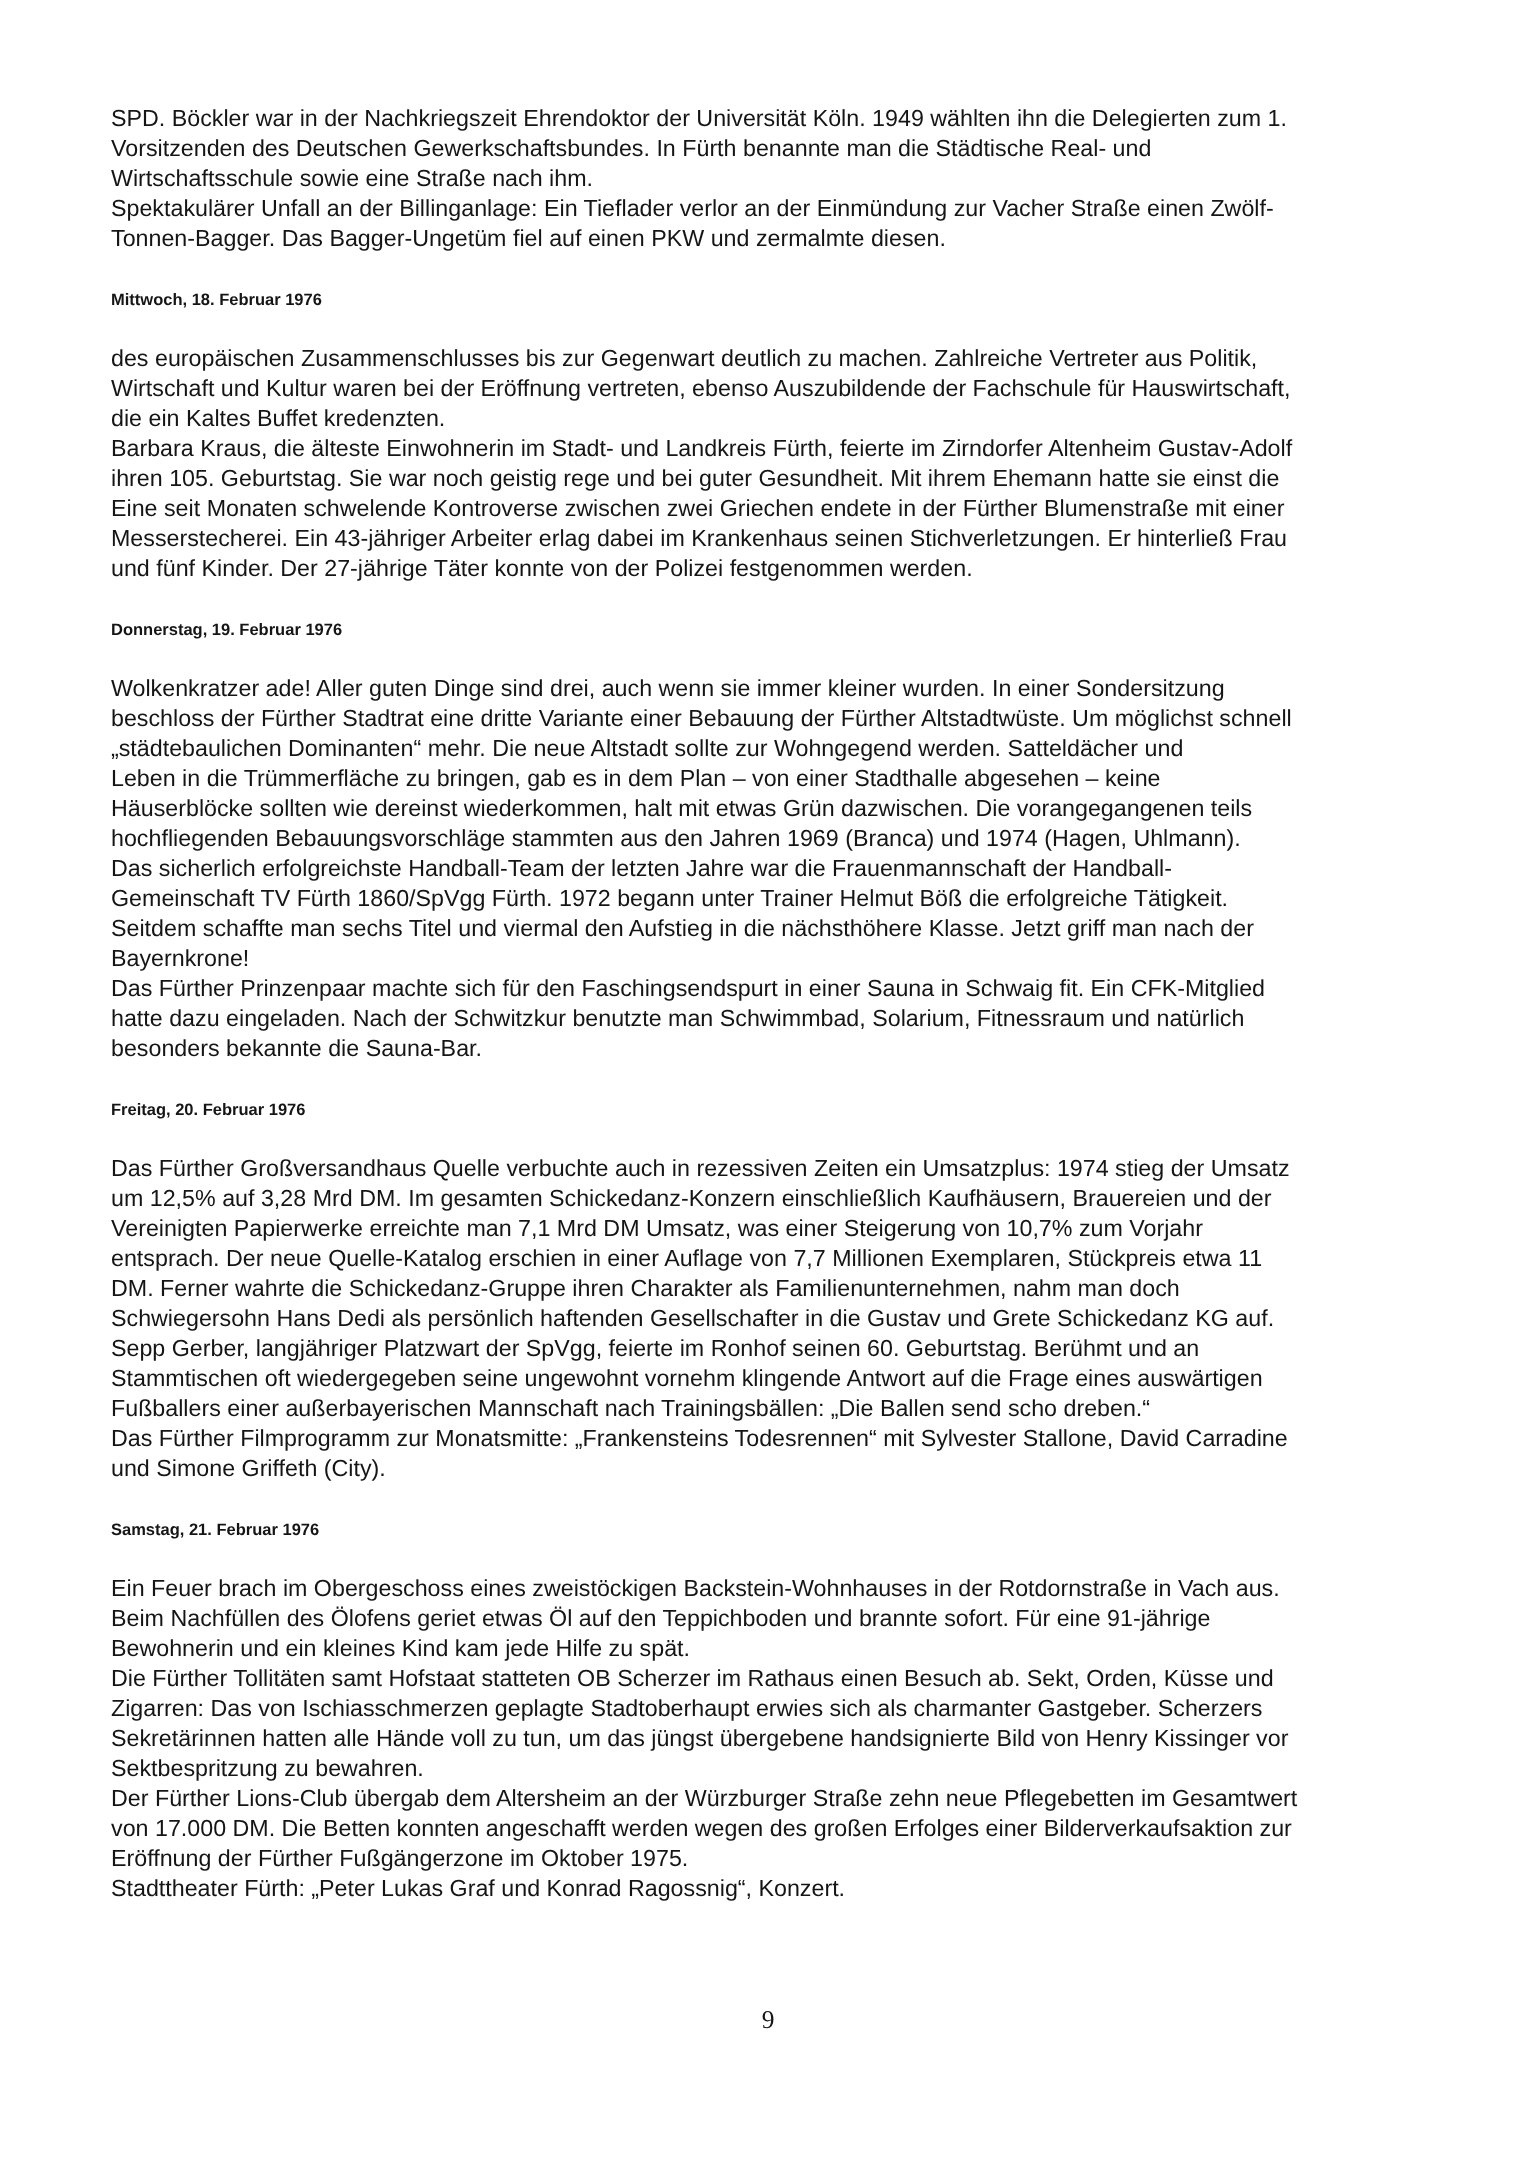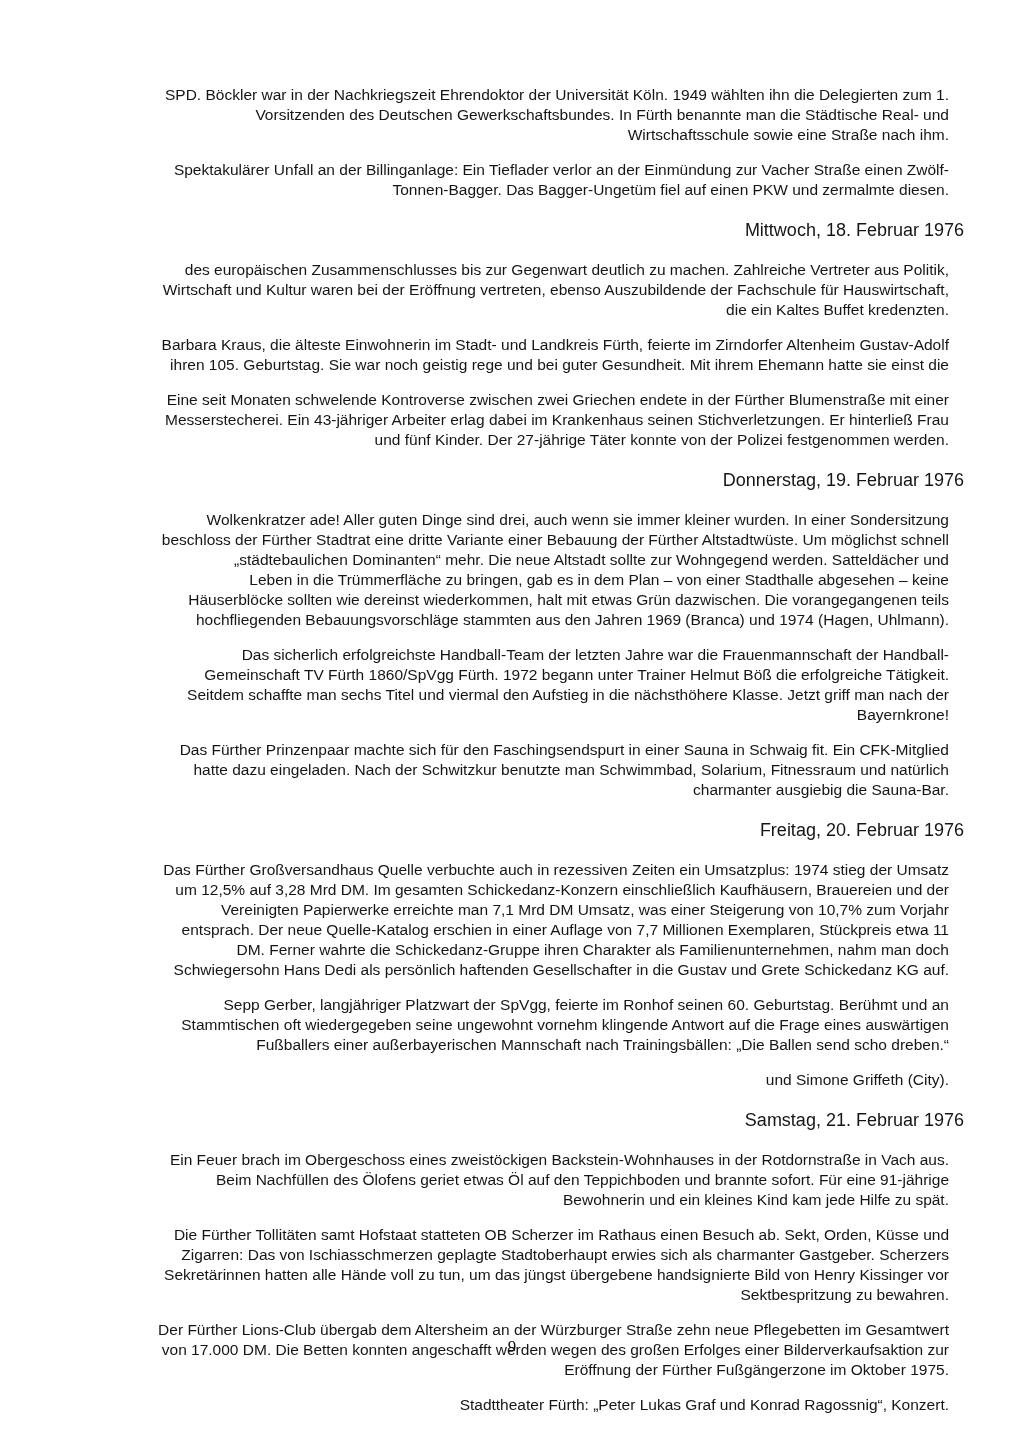--- a/index.html
+++ b/index.html
@@ -23,34 +23,32 @@
   .page-body {
     position: absolute;
     left: 74px;
     top: 70px;
     width: 890px;
     font-size: 15.5px;
     line-height: 20px;
     text-align: left;
   }
   .paragraph {
-    margin: 15px;
+    margin: 0;
     padding: 0;
-    text-align: right;
   }
   .text-line {
     white-space: nowrap;
   }
   .heading {
-    font-size: 18px;
-    font-weight: normal;
+    font-size: 11px;
+    font-weight: bold;
     line-height: 20px;
     margin: 20px 0 20px 0;
     padding: 0;
-    text-align: right;
   }
   .page-number {
     position: absolute;
     top: 1337px;
     left: 0;
     width: 1024px;
     text-align: center;
     font-family: "Liberation Serif", "DejaVu Serif", serif;
     font-size: 17px;
     line-height: 20px;
@@ -97,37 +95,38 @@
       </div>
       <div class="paragraph">
         <div class="text-line">Das sicherlich erfolgreichste Handball-Team der letzten Jahre war die Frauenmannschaft der Handball-</div>
         <div class="text-line">Gemeinschaft TV Fürth 1860/SpVgg Fürth. 1972 begann unter Trainer Helmut Böß die erfolgreiche Tätigkeit.</div>
         <div class="text-line">Seitdem schaffte man sechs Titel und viermal den Aufstieg in die nächsthöhere Klasse. Jetzt griff man nach der</div>
         <div class="text-line">Bayernkrone!</div>
       </div>
       <div class="paragraph">
         <div class="text-line">Das Fürther Prinzenpaar machte sich für den Faschingsendspurt in einer Sauna in Schwaig fit. Ein CFK-Mitglied</div>
         <div class="text-line">hatte dazu eingeladen. Nach der Schwitzkur benutzte man Schwimmbad, Solarium, Fitnessraum und natürlich</div>
-        <div class="text-line">charmanter ausgiebig die Sauna-Bar.</div>
+        <div class="text-line">besonders bekannte die Sauna-Bar.</div>
       </div>
       <h2 class="heading">Freitag, 20. Februar 1976</h2>
       <div class="paragraph">
         <div class="text-line">Das Fürther Großversandhaus Quelle verbuchte auch in rezessiven Zeiten ein Umsatzplus: 1974 stieg der Umsatz</div>
         <div class="text-line">um 12,5% auf 3,28 Mrd DM. Im gesamten Schickedanz-Konzern einschließlich Kaufhäusern, Brauereien und der</div>
         <div class="text-line">Vereinigten Papierwerke erreichte man 7,1 Mrd DM Umsatz, was einer Steigerung von 10,7% zum Vorjahr</div>
         <div class="text-line">entsprach. Der neue Quelle-Katalog erschien in einer Auflage von 7,7 Millionen Exemplaren, Stückpreis etwa 11</div>
         <div class="text-line">DM. Ferner wahrte die Schickedanz-Gruppe ihren Charakter als Familienunternehmen, nahm man doch</div>
         <div class="text-line">Schwiegersohn Hans Dedi als persönlich haftenden Gesellschafter in die Gustav und Grete Schickedanz KG auf.</div>
       </div>
       <div class="paragraph">
         <div class="text-line">Sepp Gerber, langjähriger Platzwart der SpVgg, feierte im Ronhof seinen 60. Geburtstag. Berühmt und an</div>
         <div class="text-line">Stammtischen oft wiedergegeben seine ungewohnt vornehm klingende Antwort auf die Frage eines auswärtigen</div>
         <div class="text-line">Fußballers einer außerbayerischen Mannschaft nach Trainingsbällen: „Die Ballen send scho dreben.“</div>
       </div>
       <div class="paragraph">
+        <div class="text-line">Das Fürther Filmprogramm zur Monatsmitte: „Frankensteins Todesrennen“ mit Sylvester Stallone, David Carradine</div>
         <div class="text-line">und Simone Griffeth (City).</div>
       </div>
       <h2 class="heading">Samstag, 21. Februar 1976</h2>
       <div class="paragraph">
         <div class="text-line">Ein Feuer brach im Obergeschoss eines zweistöckigen Backstein-Wohnhauses in der Rotdornstraße in Vach aus.</div>
         <div class="text-line">Beim Nachfüllen des Ölofens geriet etwas Öl auf den Teppichboden und brannte sofort. Für eine 91-jährige</div>
         <div class="text-line">Bewohnerin und ein kleines Kind kam jede Hilfe zu spät.</div>
       </div>
       <div class="paragraph">
         <div class="text-line">Die Fürther Tollitäten samt Hofstaat statteten OB Scherzer im Rathaus einen Besuch ab. Sekt, Orden, Küsse und</div>

